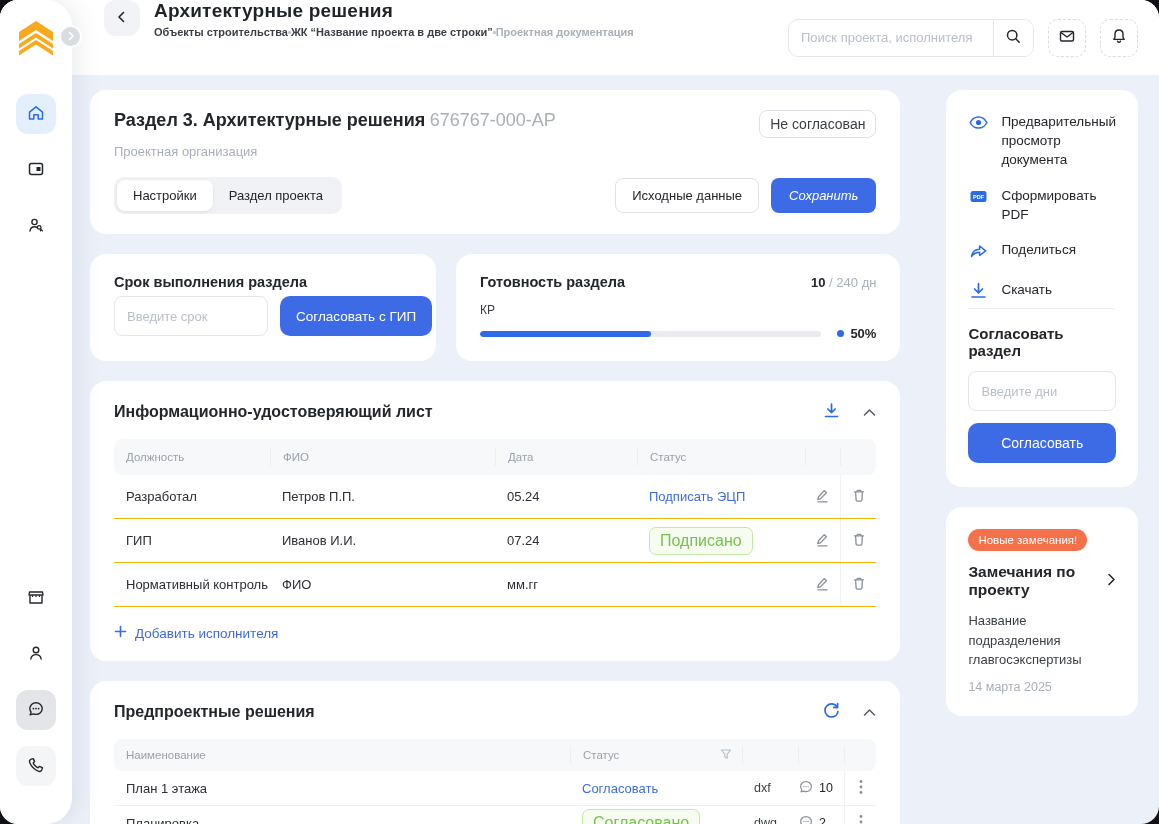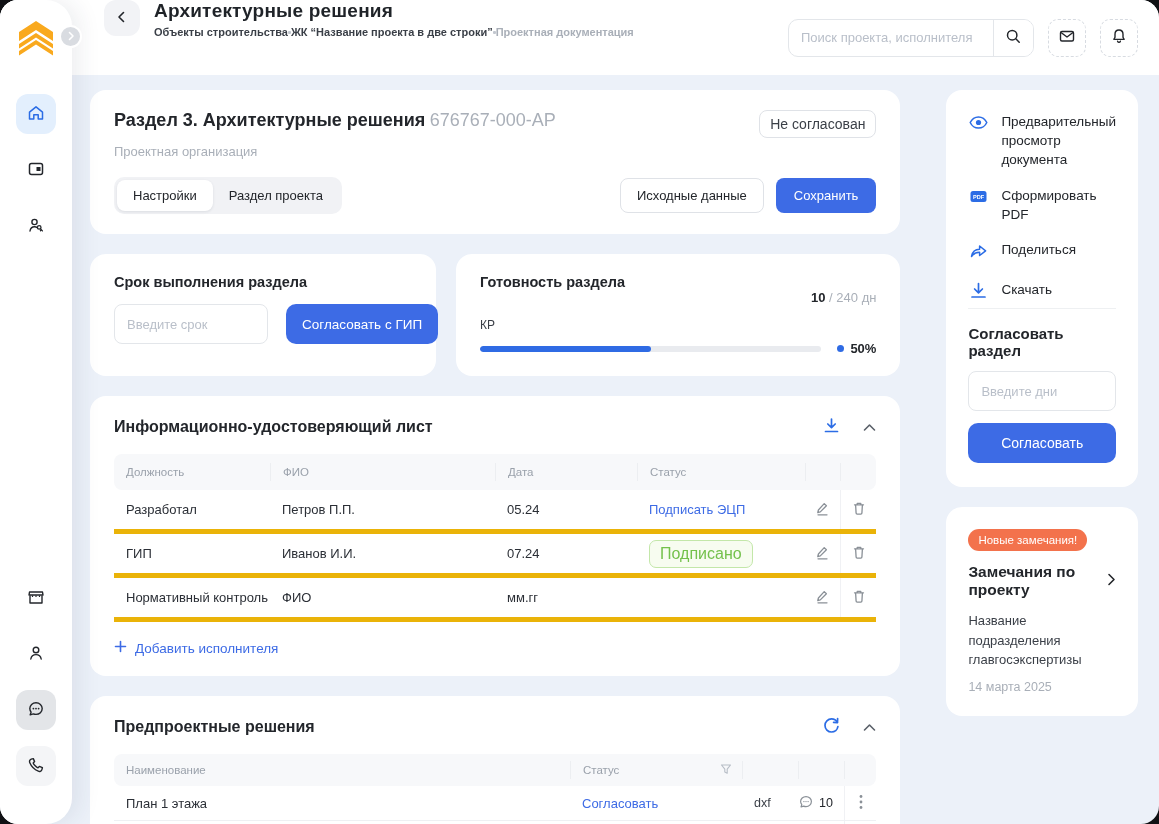--- a/index.html
+++ b/index.html
@@ -42,53 +42,53 @@
   .sec-title { font-size:18px; font-weight:bold; color:#23262B; }
   .sec-code { font-size:18px; color:#A9AFB8; font-weight:normal; }
   .status-pill { margin-left:auto; border:1px solid #DFE2E7; border-radius:8px; background:#fff; padding:5px 10px; font-size:14px; color:#3A3F47; white-space:nowrap; }
   .sec-subtitle { margin-top:6px; font-size:13px; color:#A9AFB8; }
   .sec-controls { display:flex; align-items:center; margin-top:18px; }
   .tab-group { display:flex; background:#F1F2F5; border-radius:10px; padding:3px; }
   .tab { padding:8px 16px; font-size:13px; color:#23262B; border:none; background:transparent; border-radius:8px; cursor:pointer; font-family:inherit; }
   .tab.active { background:#fff; box-shadow:0 1px 3px rgba(25,35,55,.10); }
   .sec-buttons { margin-left:auto; display:flex; gap:12px;border-radius:6px; }
   .btn-outline { border:1px solid #DFE2E7; background:#fff; border-radius:8px; padding:9px 16px; font-size:13px; color:#23262B; cursor:pointer; font-family:inherit; }
-  .btn-blue { border:none; background:#3D6BE5; color:#fff; border-radius:8px; padding:9px 18px; font-size:13px; cursor:pointer; font-family:inherit; }
+  .btn-blue { border:none; background:#3D6BE5; color:#fff; border-radius:8px; padding:9px 18px; font-size:13px; cursor:pointer; font-family:inherit;font-style:italic; }
 
   
   .cards-row { display:flex; gap:20px; }
   .deadline-card { width:346px; }
   .readiness-card { flex:1; }
   .small-card-title { font-size:14.5px; font-weight:bold; color:#23262B; }
-  .deadline-row { display:flex; gap:18px; margin-top:14px; }
+  .deadline-row { display:flex; gap:12px; margin-top:6px; }
   .text-input { height:40px; border:1px solid #E3E6EA; border-radius:8px; padding:0 12px; font-size:13px; color:#3A3F47; font-family:inherit; outline:none; width:100%; }
   .text-input::placeholder { color:#B9BFC9; }
   .deadline-row .text-input { width:154px; }
   .btn-blue-lg { border:none; background:#3D6BE5; color:#fff; border-radius:10px; padding:0 16px; height:40px; font-size:13.5px; cursor:pointer; white-space:nowrap; font-family:inherit; }
-  .readiness-head { display:flex; align-items:baseline;flex-direction:column; }
+  .readiness-head { display:flex; align-items:baseline; }
   .days { margin-left:auto; font-size:13px; }
   .days b { color:#23262B; }
   .days span { color:#A9AFB8; font-weight:normal; }
   .bar-label { margin-top:13px; font-size:12px; color:#3A3F47; }
   .bar-row { display:flex; align-items:center; margin-top:9px; }
   .bar-track { flex:1; height:6px; background:#E9EBEF; border-radius:3px; overflow:hidden; }
   .bar-fill { height:6px; background:#2F6BE4; border-radius:3px; }
   .bar-pct { display:flex; align-items:center; gap:6px; margin-left:16px; font-size:13px; font-weight:bold; color:#23262B; }
   .pct-dot { width:7px; height:7px; border-radius:50%; background:#2F6BE4; }
 
   
   .table-card-head { display:flex; align-items:center; }
   .table-title { font-size:16px; font-weight:bold; color:#23262B; }
   .head-icons { margin-left:auto; display:flex; align-items:center; gap:22px; }
   .icon-btn { border:none; background:transparent; cursor:pointer; display:flex; align-items:center; justify-content:center; padding:0; }
   .table { margin-top:16px; }
   .thead { display:flex; background:#F7F8FA; border-radius:8px; height:36px; align-items:center; }
   .th { font-size:11.5px; color:#9AA1AB; padding-left:12px; border-left:1px solid #ECEEF1; height:18px; display:flex; align-items:center; }
   .th:first-child { border-left:none; }
-  .trow { display:flex; align-items:center; height:44px; border-bottom:5px solid #eab308; font-size:13px; color:#2B2F36; }
+  .trow { display:flex; align-items:center; height:44px; border-bottom:1px solid #eab308; font-size:13px; color:#2B2F36; }
   .td { padding-left:12px; }
   .link { color:#3D6BE5; text-decoration:none; cursor:pointer; font-size:13px; }
   .badge-green { display:inline-block; padding:4px 10px; border:1px solid #C3E7A9; background:#F7FCF0; color:#74C14C; border-radius:7px; font-size:16px; }
   .act-cell { display:flex; align-items:center; justify-content:center; padding-left:0; }
   .act-last { border-left:1px solid #F0F1F4; height:100%; }
   .c1{width:156px;} .c2{width:225px;} .c3{width:142px;} .c4{width:168px;} .c5{width:35px;} .c6{flex:1;}
   .add-row { margin-top:18px; display:flex; align-items:center; gap:8px; color:#3D6BE5; font-size:13.5px; cursor:pointer; background:none; border:none; font-family:inherit; }
 
   .p-thead { display:flex; background:#F7F8FA; border-radius:8px; height:32px; align-items:center; }
   .p-trow { display:flex; align-items:center; height:35px; border-bottom:1px solid #EEF0F3; font-size:13px; color:#2B2F36; }

